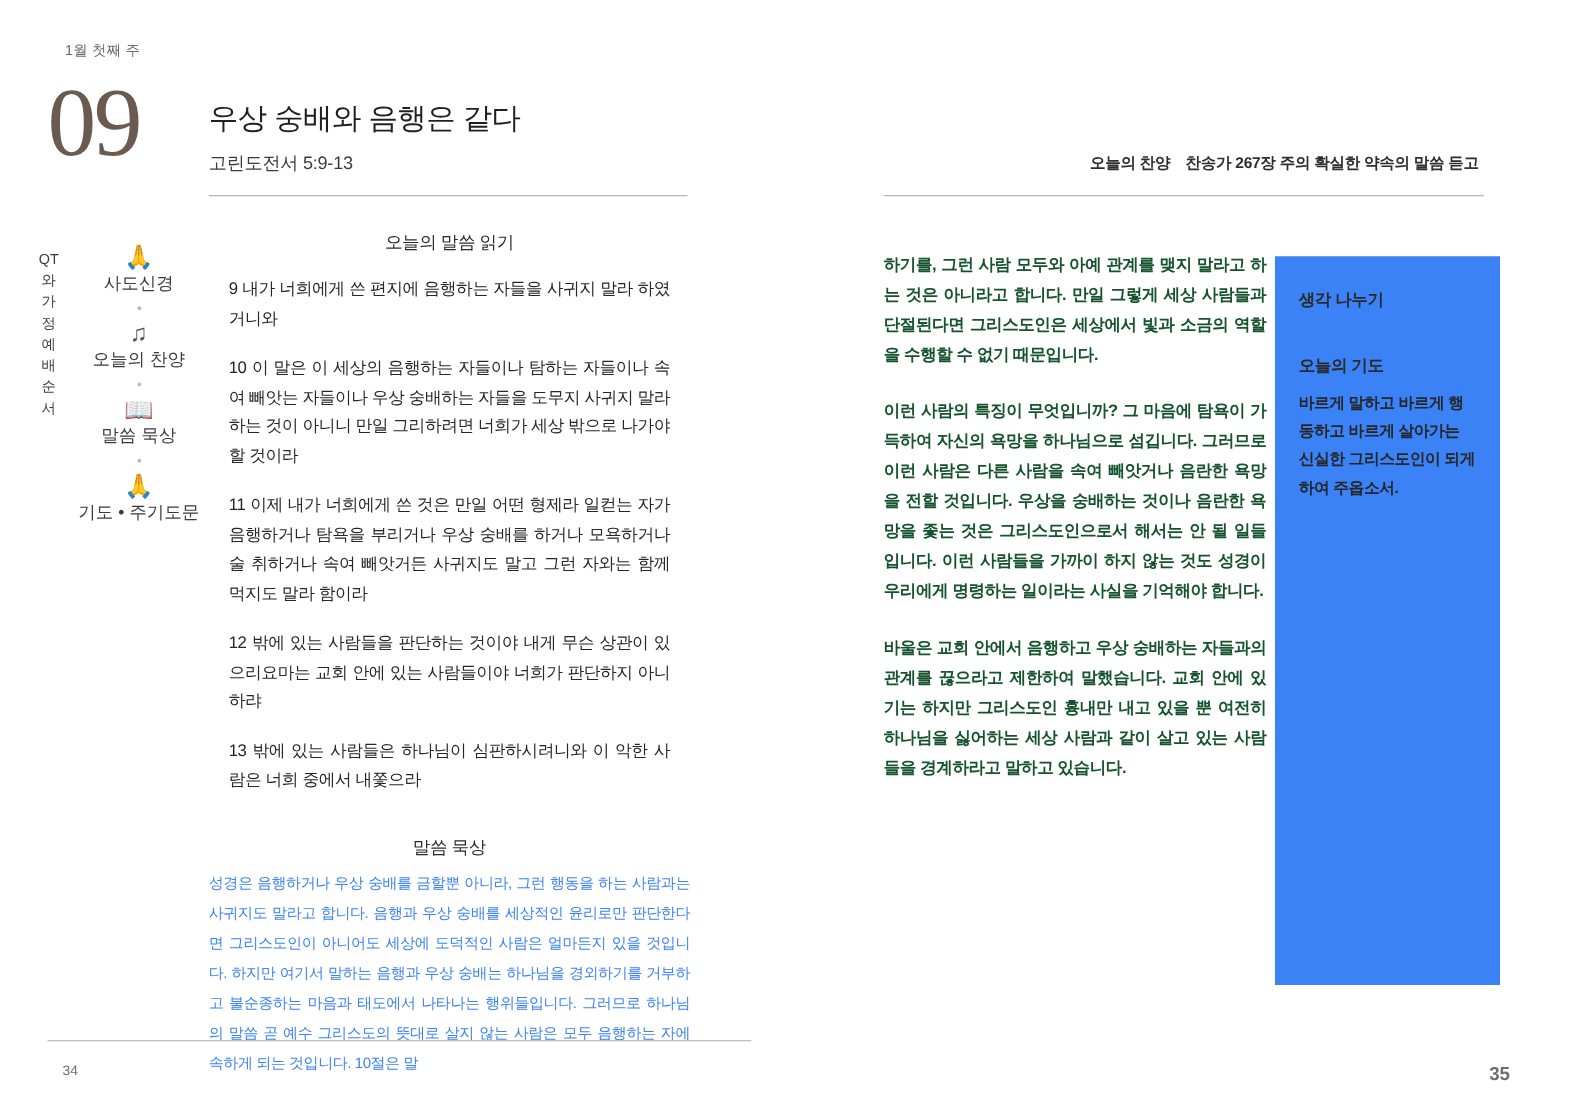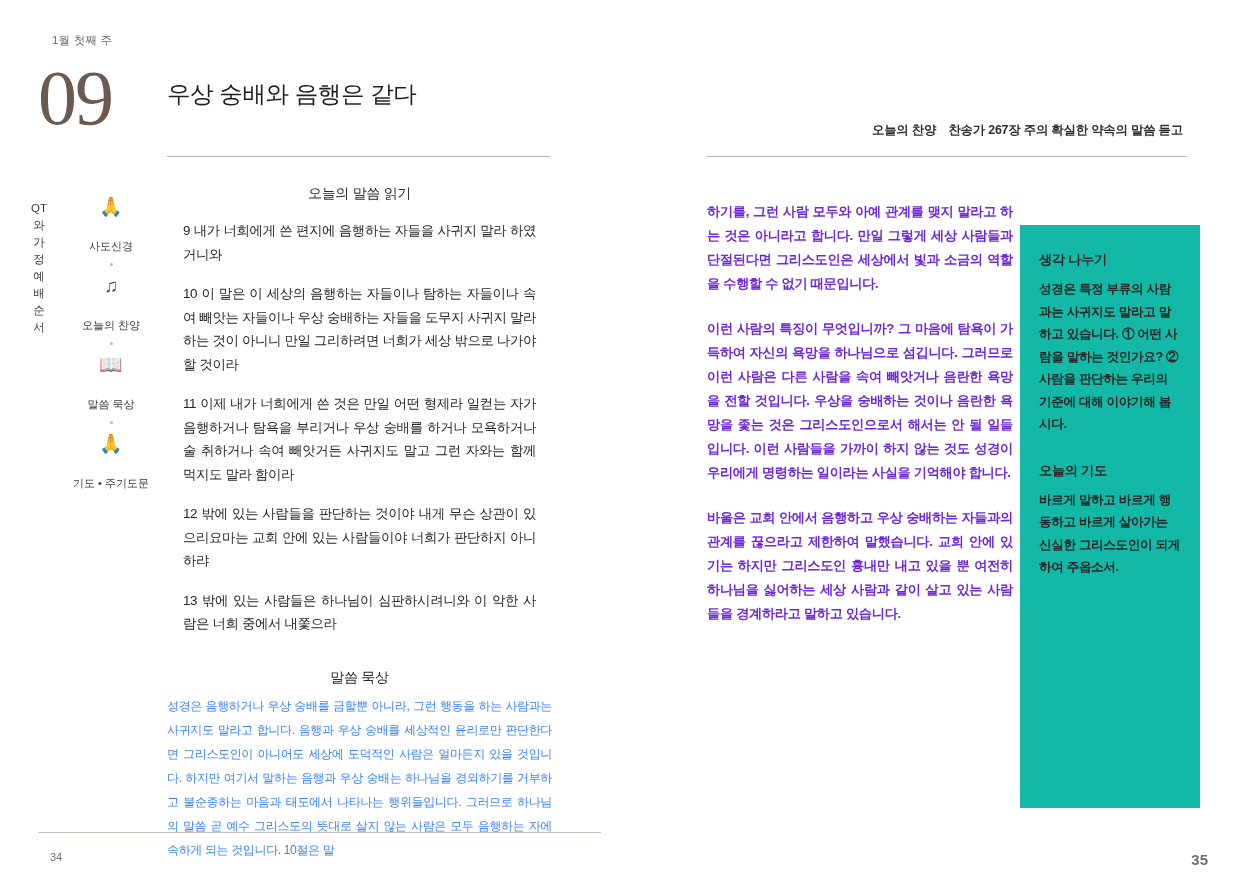--- a/index.html
+++ b/index.html
@@ -91,23 +91,23 @@
     text-align: center;
   }
   .icon-item { text-align: center; }
   .icon-glyph {
     font-size: 19px;
     line-height: 22px;
     color: #5d5047;
     display: block;
   }
   .icon-caption {
-    font-size: 11px;
+    font-size: 14px;
     color: #3a3a3a;
-    margin-top: 21px;
+    margin-top: 0;
     white-space: nowrap;
   }
   .icon-dot {
     width: 3px; height: 3px;
     border-radius: 50%;
     background: #bdb8b2;
     margin: 9px auto;
   }
 
   
@@ -171,35 +171,34 @@
     background: #b9b4ae;
   }
   .col-right-body {
     position: absolute;
     left: 78px; top: 200px;
     width: 306px;
   }
   .col-right-body p {
     font-size: 13.2px;
     line-height: 24px;
-    color: #6d28d9;
+    color: #14532d;
     text-align: justify;
     letter-spacing: -0.3px;
     margin: 0 0 21px 0;
   }
   .col-right-body p:last-child { margin-bottom: 0; }
 
   .side-panel {
     position: absolute;
     left: 391px; top: 205px;
     width: 180px;
     min-height: 583px;
-    background: #14b8a6;
+    background: #3b82f6;
     padding: 26px 19px 20px 19px;
-    margin-top: 20px;
   }
   .panel-head {
     font-size: 13.2px;
     color: #2a2a2a;
     margin-bottom: 9px;
     letter-spacing: -0.3px;
   }
   .panel-body {
     font-size: 12.6px;
     line-height: 22.5px;
@@ -221,20 +220,21 @@
 <div class="spread">
 
   <div class="page page-left">
 
     <div class="week-label">1월 첫째 주</div>
 
     <div class="big-number">09</div>
 
     <div class="title-block">
       <div class="doc-title">우상 숭배와 음행은 같다</div>
+      <div class="doc-ref">고린도전서 5:9-13</div>
     </div>
 
     <div class="rule-left"></div>
 
     <div class="icon-col">
       <div class="vertical-label">QT와 가정예배 순서</div>
 
       <div class="icon-items">
 
         <div class="icon-item">
@@ -291,22 +291,20 @@
     <div class="rule-right"></div>
 
     <div class="col-right-body">
       <p>하기를, 그런 사람 모두와 아예 관계를 맺지 말라고 하는 것은 아니라고 합니다. 만일 그렇게 세상 사람들과 단절된다면 그리스도인은 세상에서 빛과 소금의 역할을 수행할 수 없기 때문입니다.</p>
       <p>이런 사람의 특징이 무엇입니까? 그 마음에 탐욕이 가득하여 자신의 욕망을 하나님으로 섬깁니다. 그러므로 이런 사람은 다른 사람을 속여 빼앗거나 음란한 욕망을 전할 것입니다. 우상을 숭배하는 것이나 음란한 욕망을 좇는 것은 그리스도인으로서 해서는 안 될 일들입니다. 이런 사람들을 가까이 하지 않는 것도 성경이 우리에게 명령하는 일이라는 사실을 기억해야 합니다.</p>
       <p>바울은 교회 안에서 음행하고 우상 숭배하는 자들과의 관계를 끊으라고 제한하여 말했습니다. 교회 안에 있기는 하지만 그리스도인 흉내만 내고 있을 뿐 여전히 하나님을 싫어하는 세상 사람과 같이 살고 있는 사람들을 경계하라고 말하고 있습니다.</p>
     </div>
 
     <div class="side-panel">
       <div class="panel-head">생각 나누기</div>
-      <p class="panel-body">성경은 특정 부류의 사람과는 사귀지도 말라고 말하고 있습니다.
-① 어떤 사람을 말하는 것인가요? ② 사람을 판단하는 우리의 기준에 대해 이야기해 봅시다.</p>
       <div class="panel-gap"></div>
       <div class="panel-head">오늘의 기도</div>
       <p class="panel-body">바르게 말하고 바르게 행동하고 바르게 살아가는 신실한 그리스도인이 되게 하여 주옵소서.</p>
     </div>
 
     <div class="folio-right">35</div>
   </div>
 
 </div>
 

